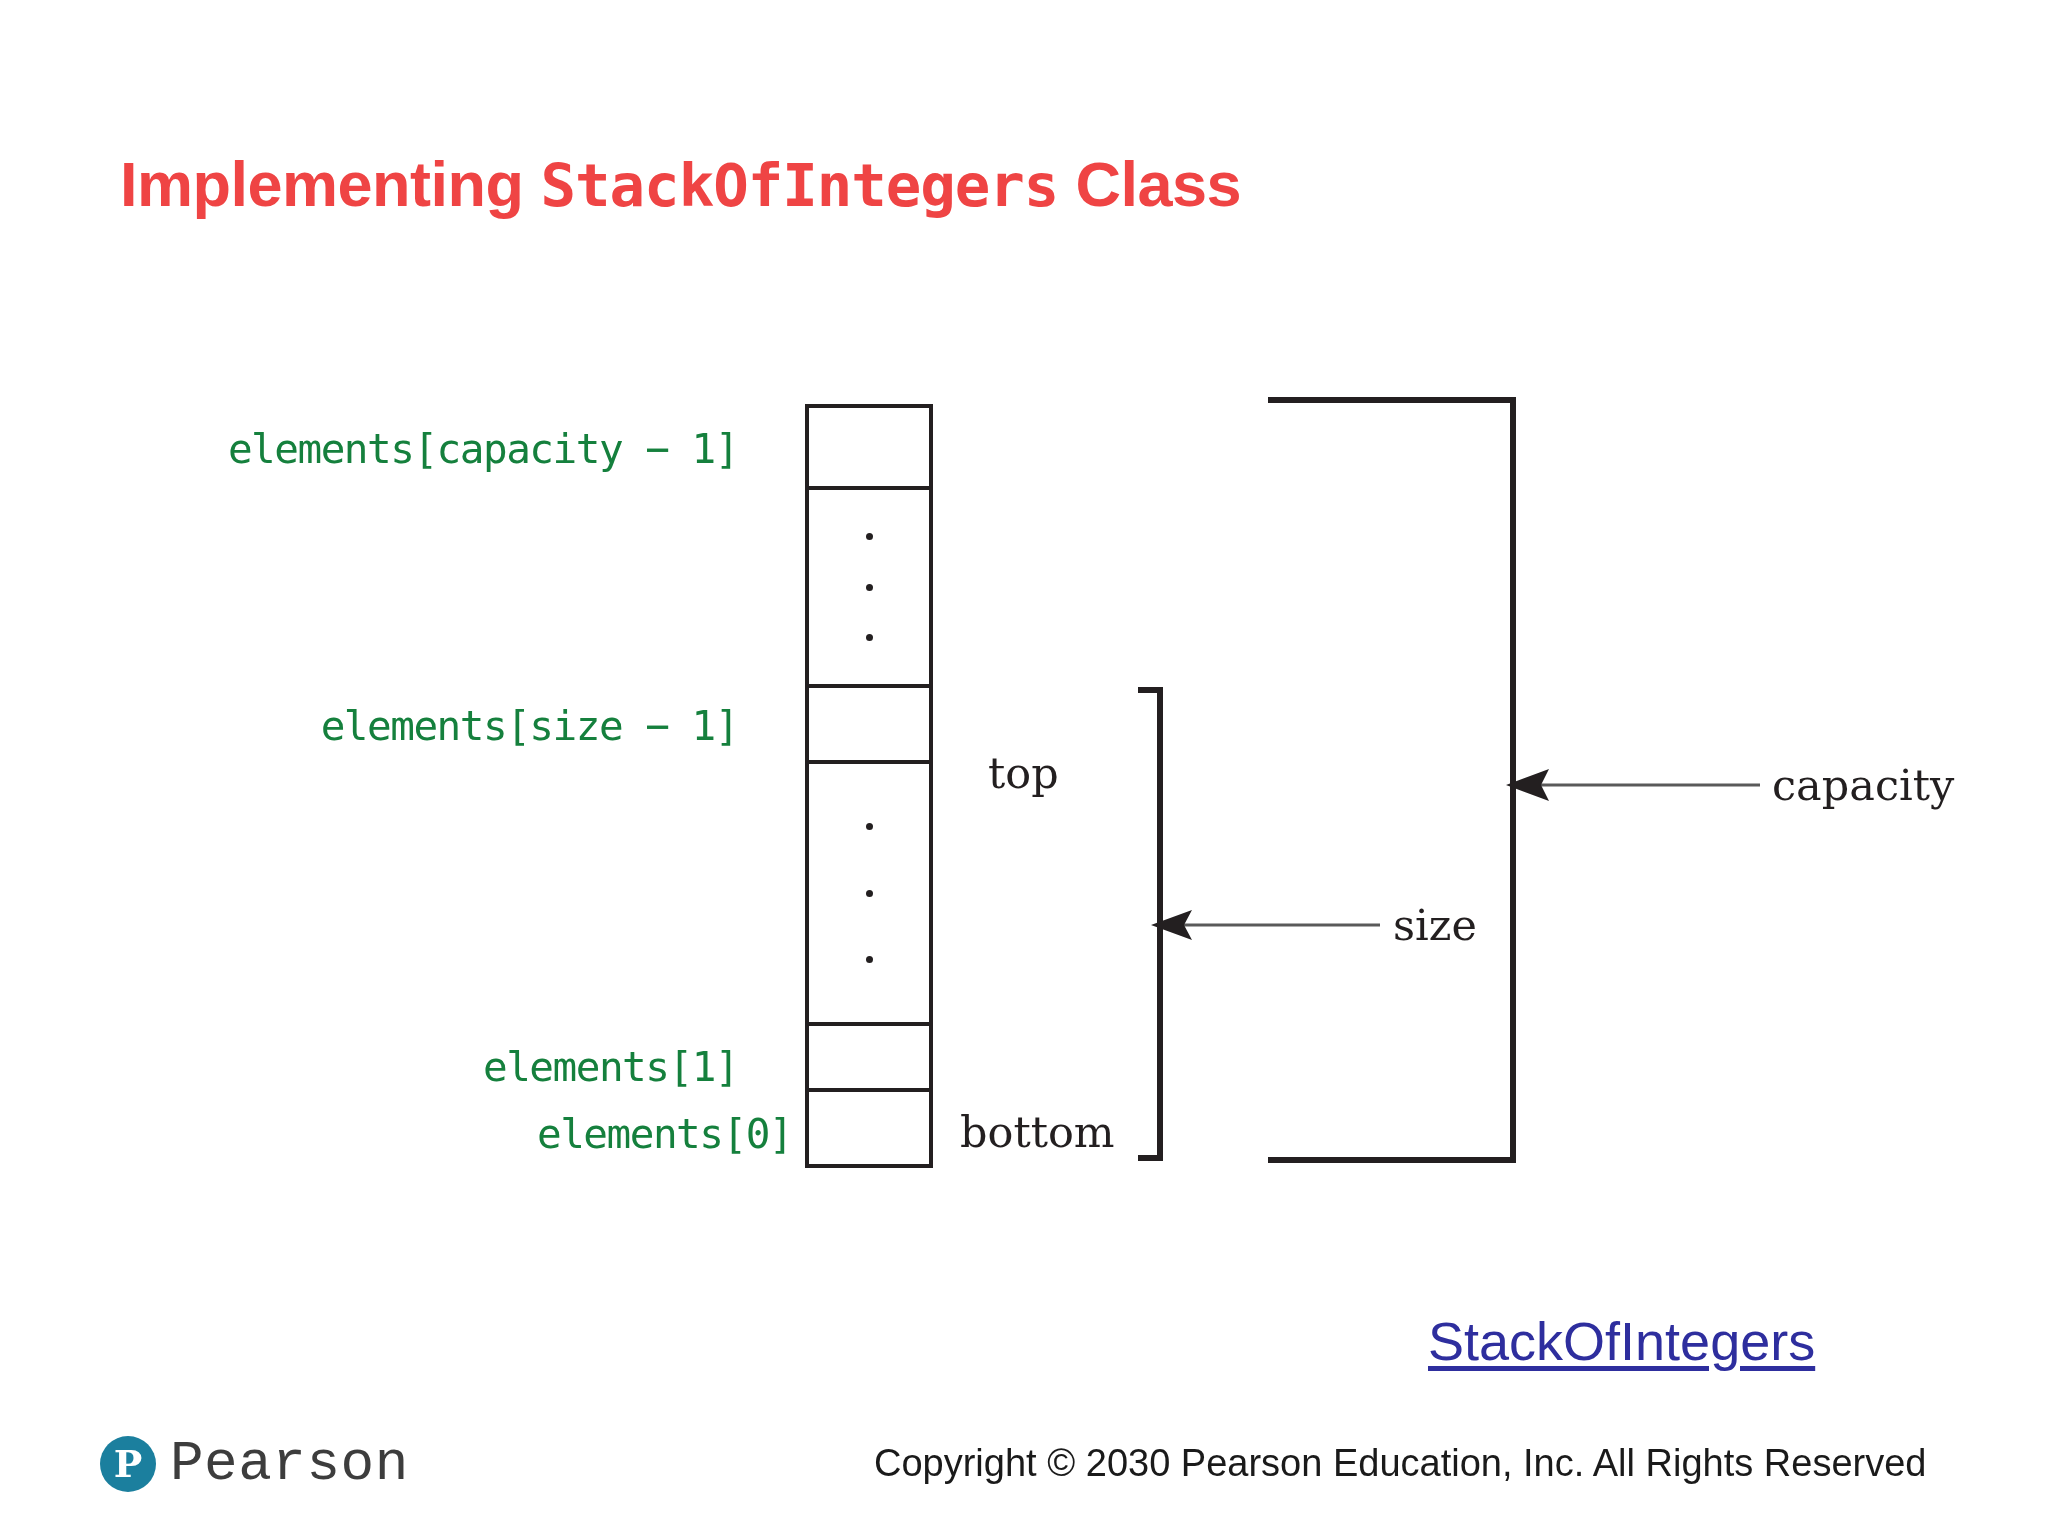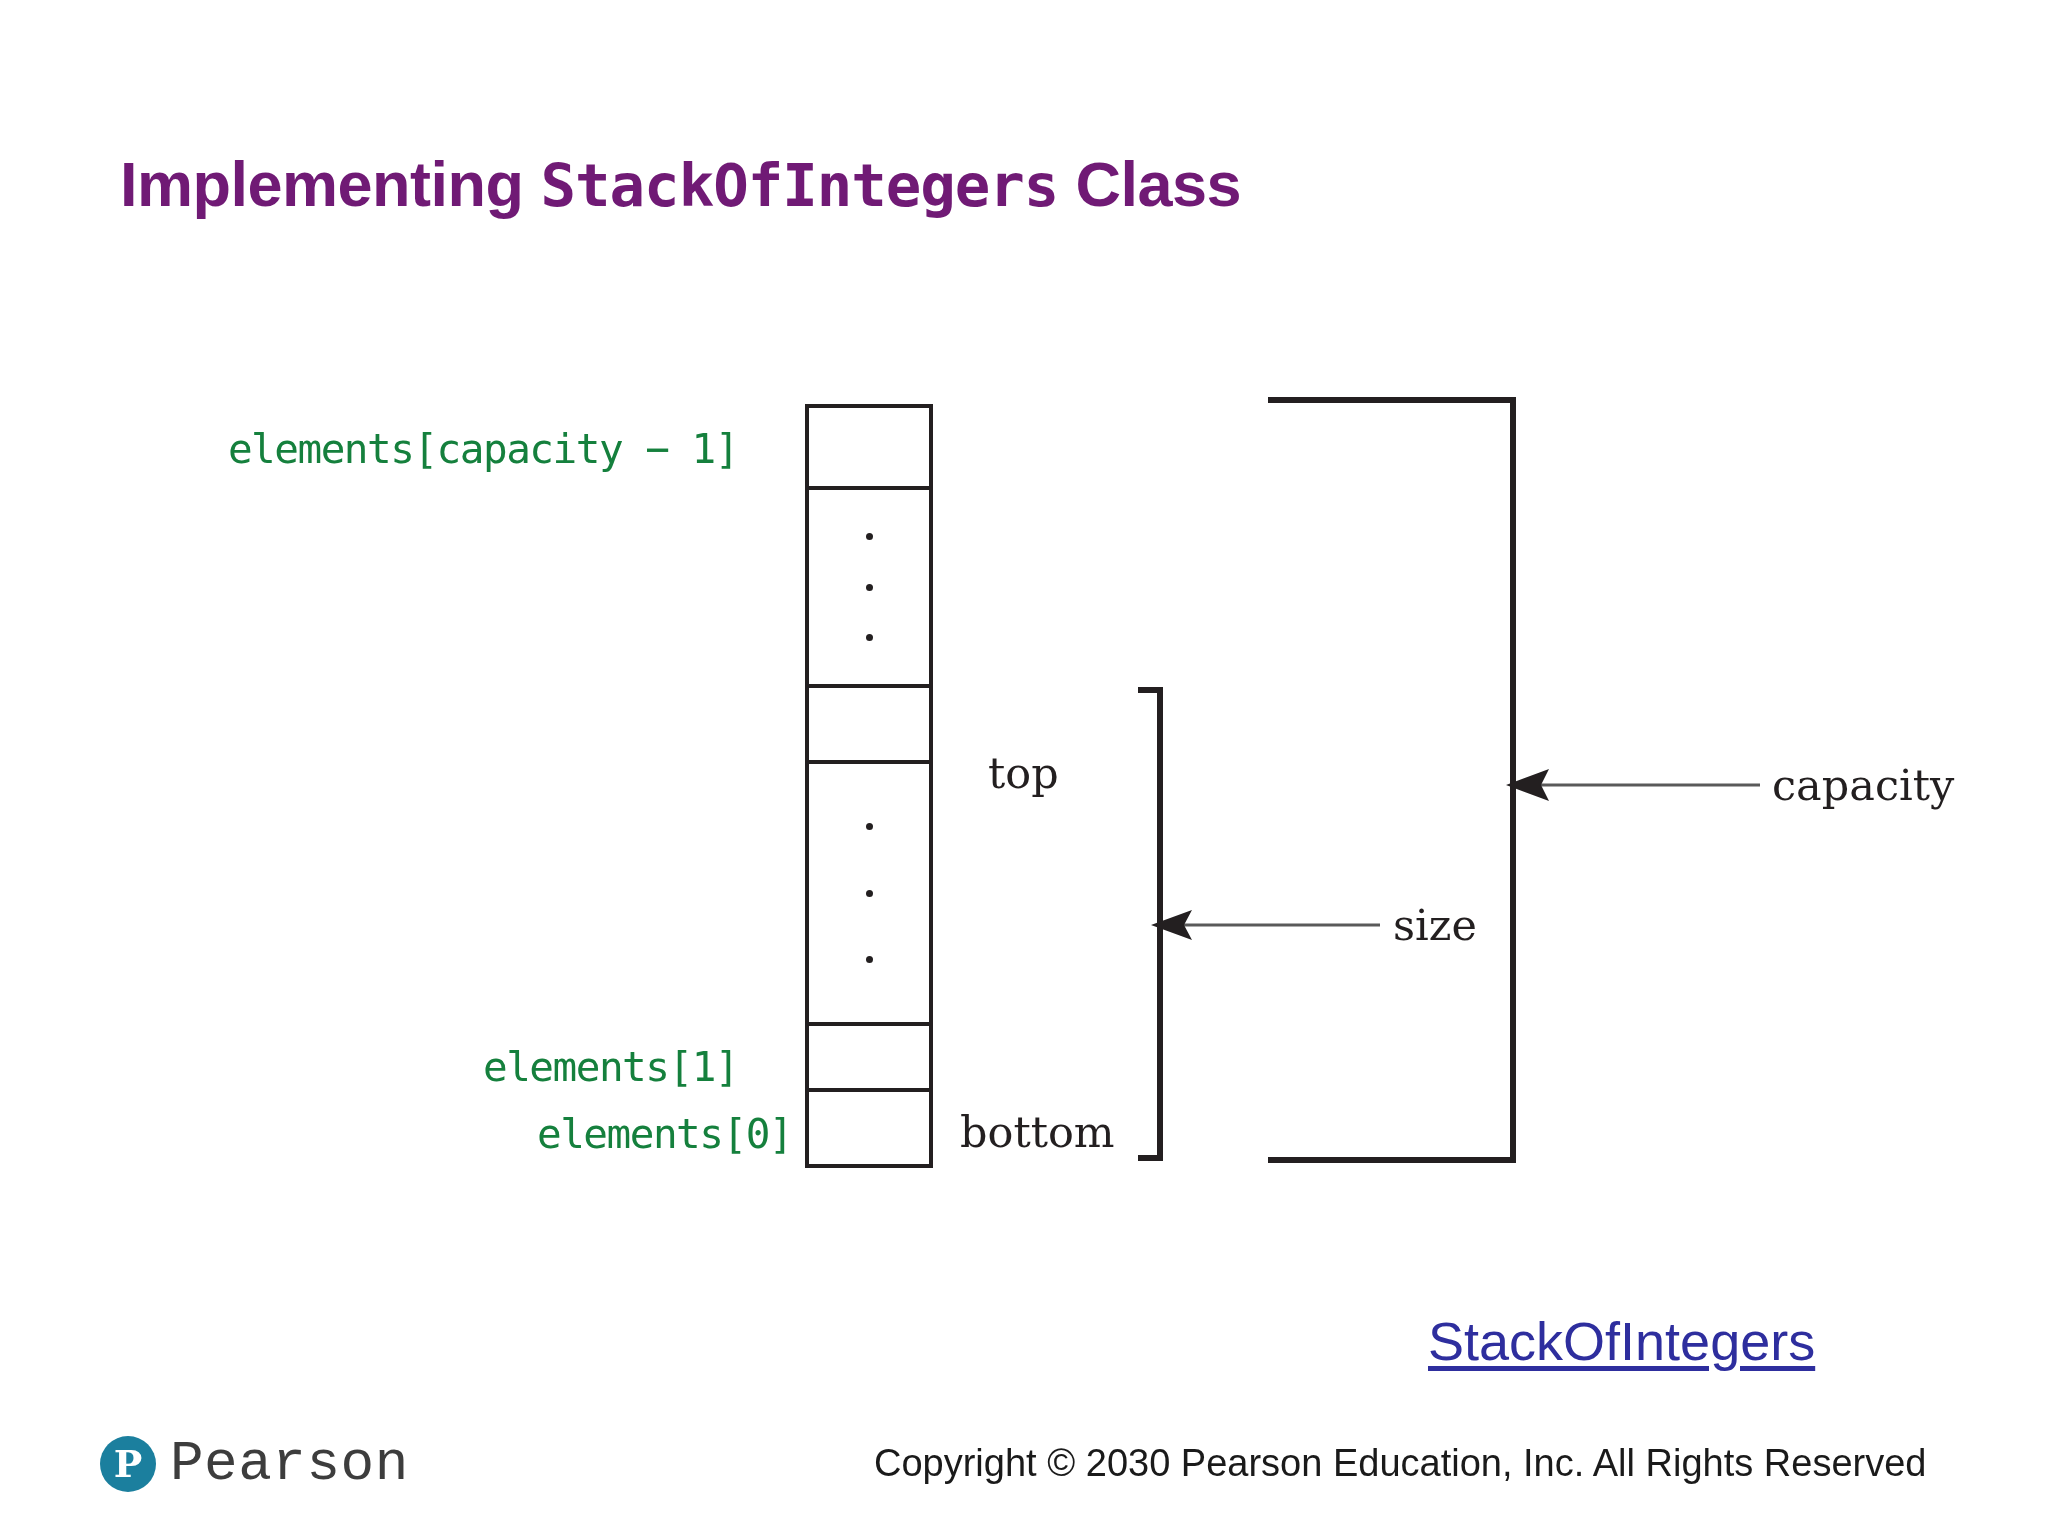--- a/index.html
+++ b/index.html
@@ -16,21 +16,21 @@
     -webkit-font-smoothing: antialiased;
   }
 
   
   #slide-title {
     position: absolute;
     left: 120px;
     top: 150px;
     font-size: 63px;
     font-weight: bold;
-    color: #701a75;
+    color: #ef4444;
     letter-spacing: -0.5px;
     white-space: nowrap;
     line-height: 1.1;
     text-align: right;
   }
   #slide-title .mono {
     font-family: "DejaVu Sans Mono", "Liberation Mono", monospace;
     font-weight: bold;
     font-size: 59px;
     letter-spacing: -1px;
@@ -151,20 +151,21 @@
 <body>
 
 <div id="slide-title">
   <span>Implementing </span><span class="mono">StackOfIntegers</span><span> Class</span>
 </div>
 
 <div id="diagram">
 
   <div class="idx-label" style="right:1310px; top:425px;">elements[capacity − 1]</div>
 
+  <div class="idx-label" style="right:1310px; top:702px;">elements[size − 1]</div>
 
   <div class="idx-label" style="right:1310px; top:1043px;">elements[1]</div>
 
   <div class="idx-label" style="right:1256px; top:1110px;text-align:center;">elements[0]</div>
 
   <div id="stack-column">
     <div class="stack-cell" style="height:82px;"></div>
     <div class="stack-cell" style="height:198px;">
       <span class="vdots">
           <i></i>

